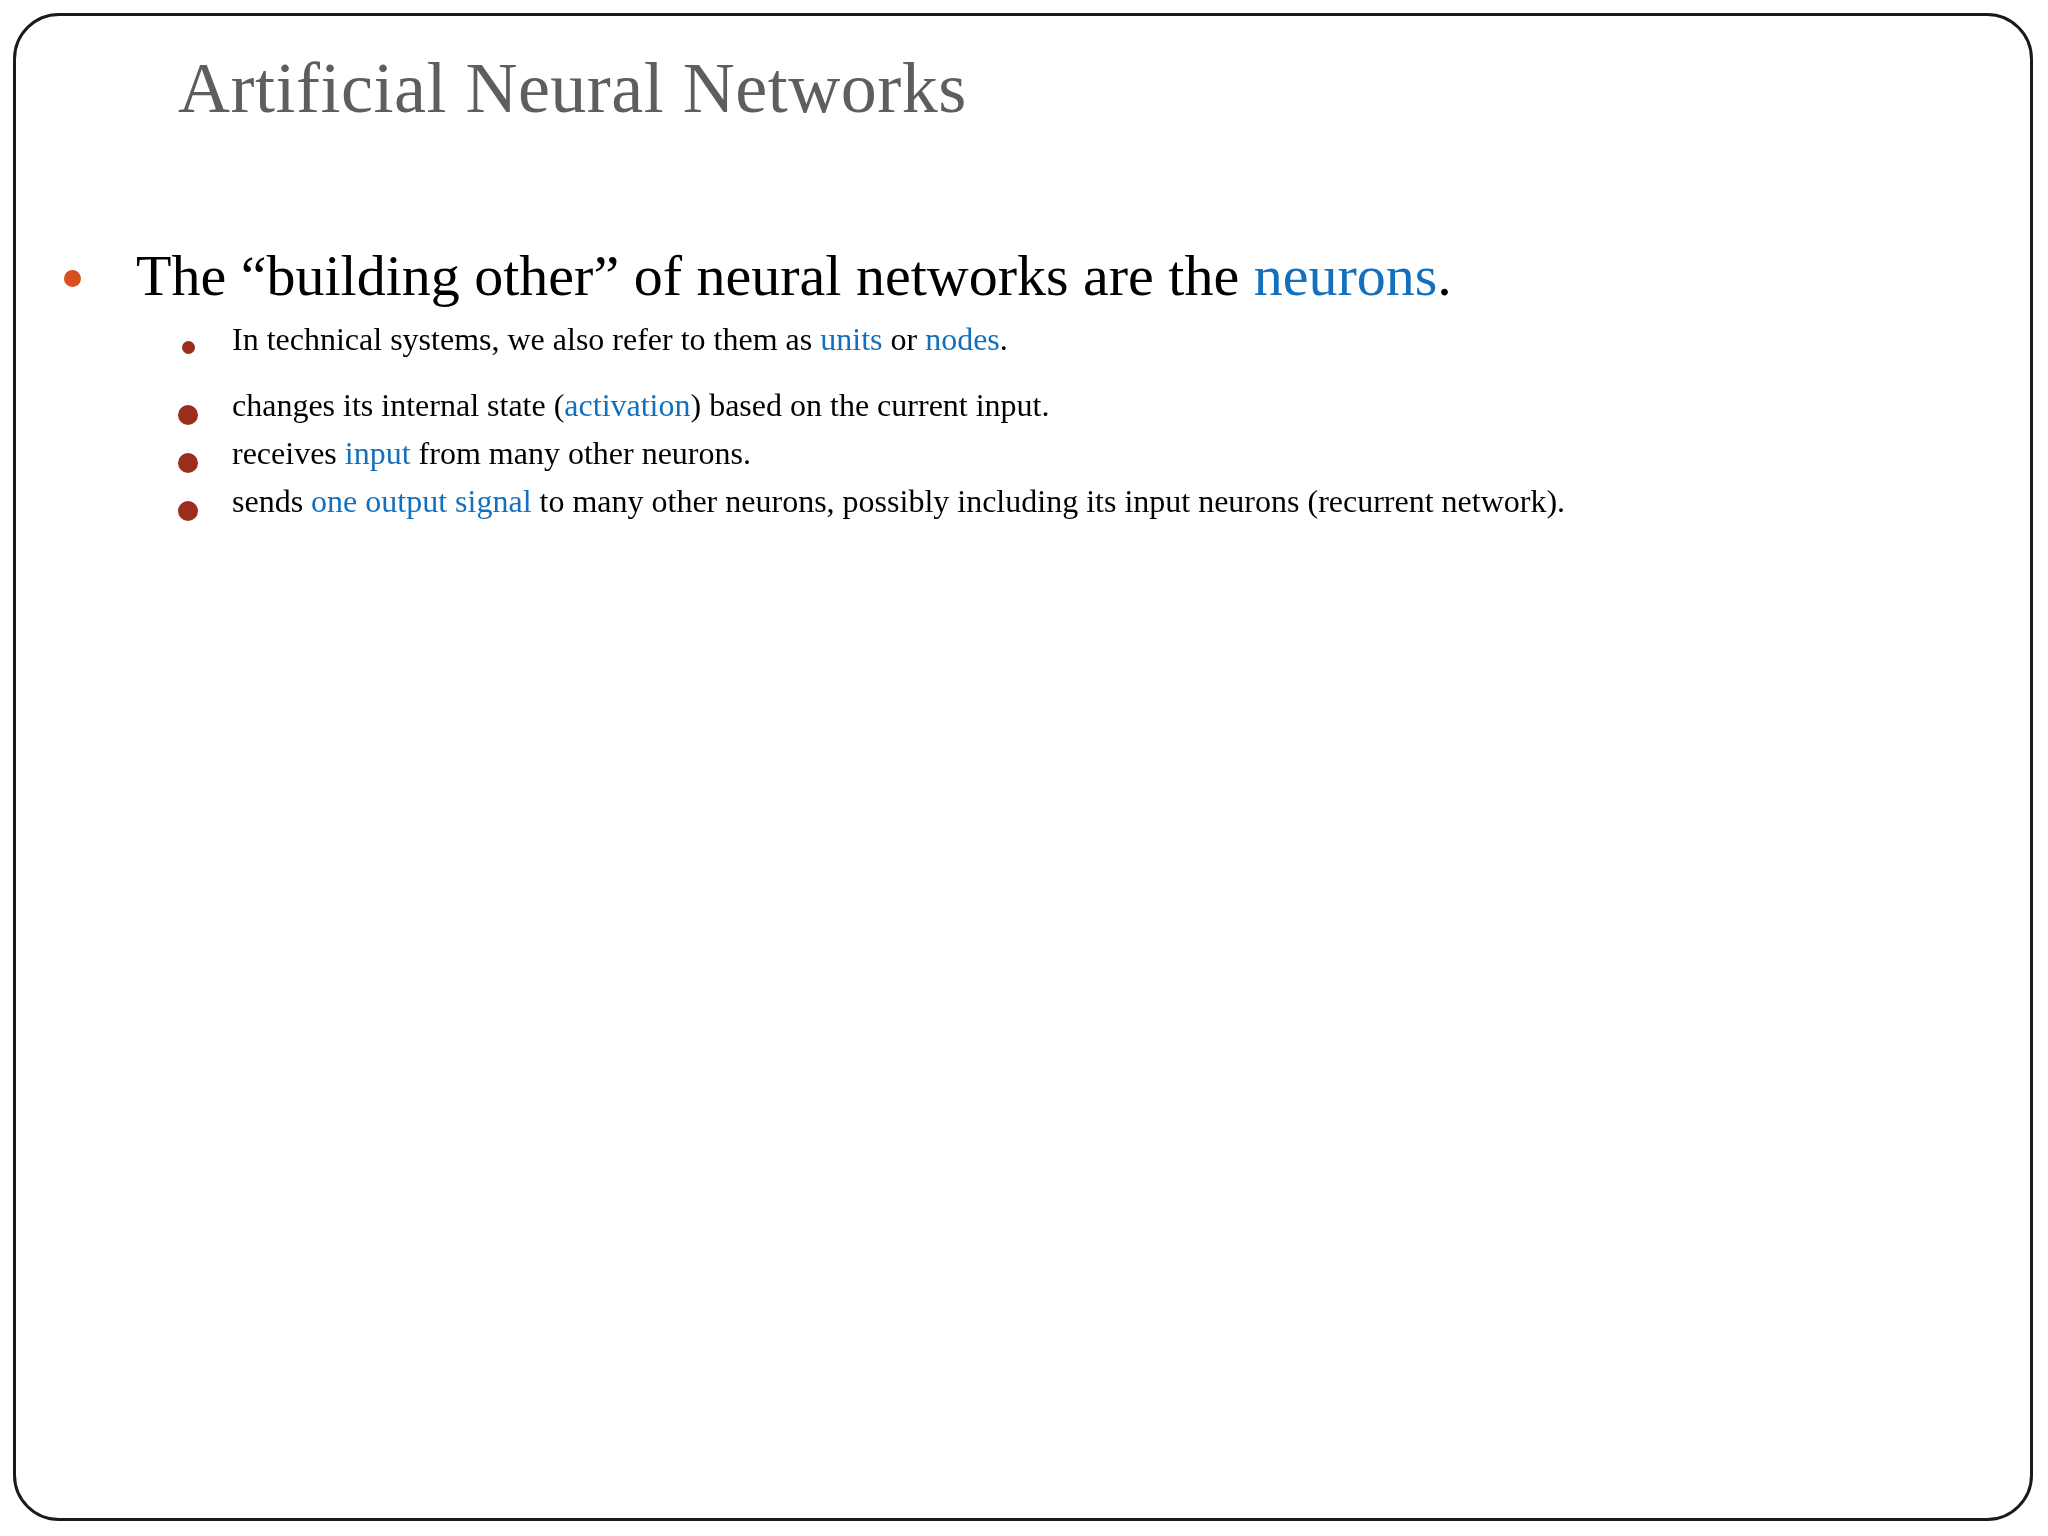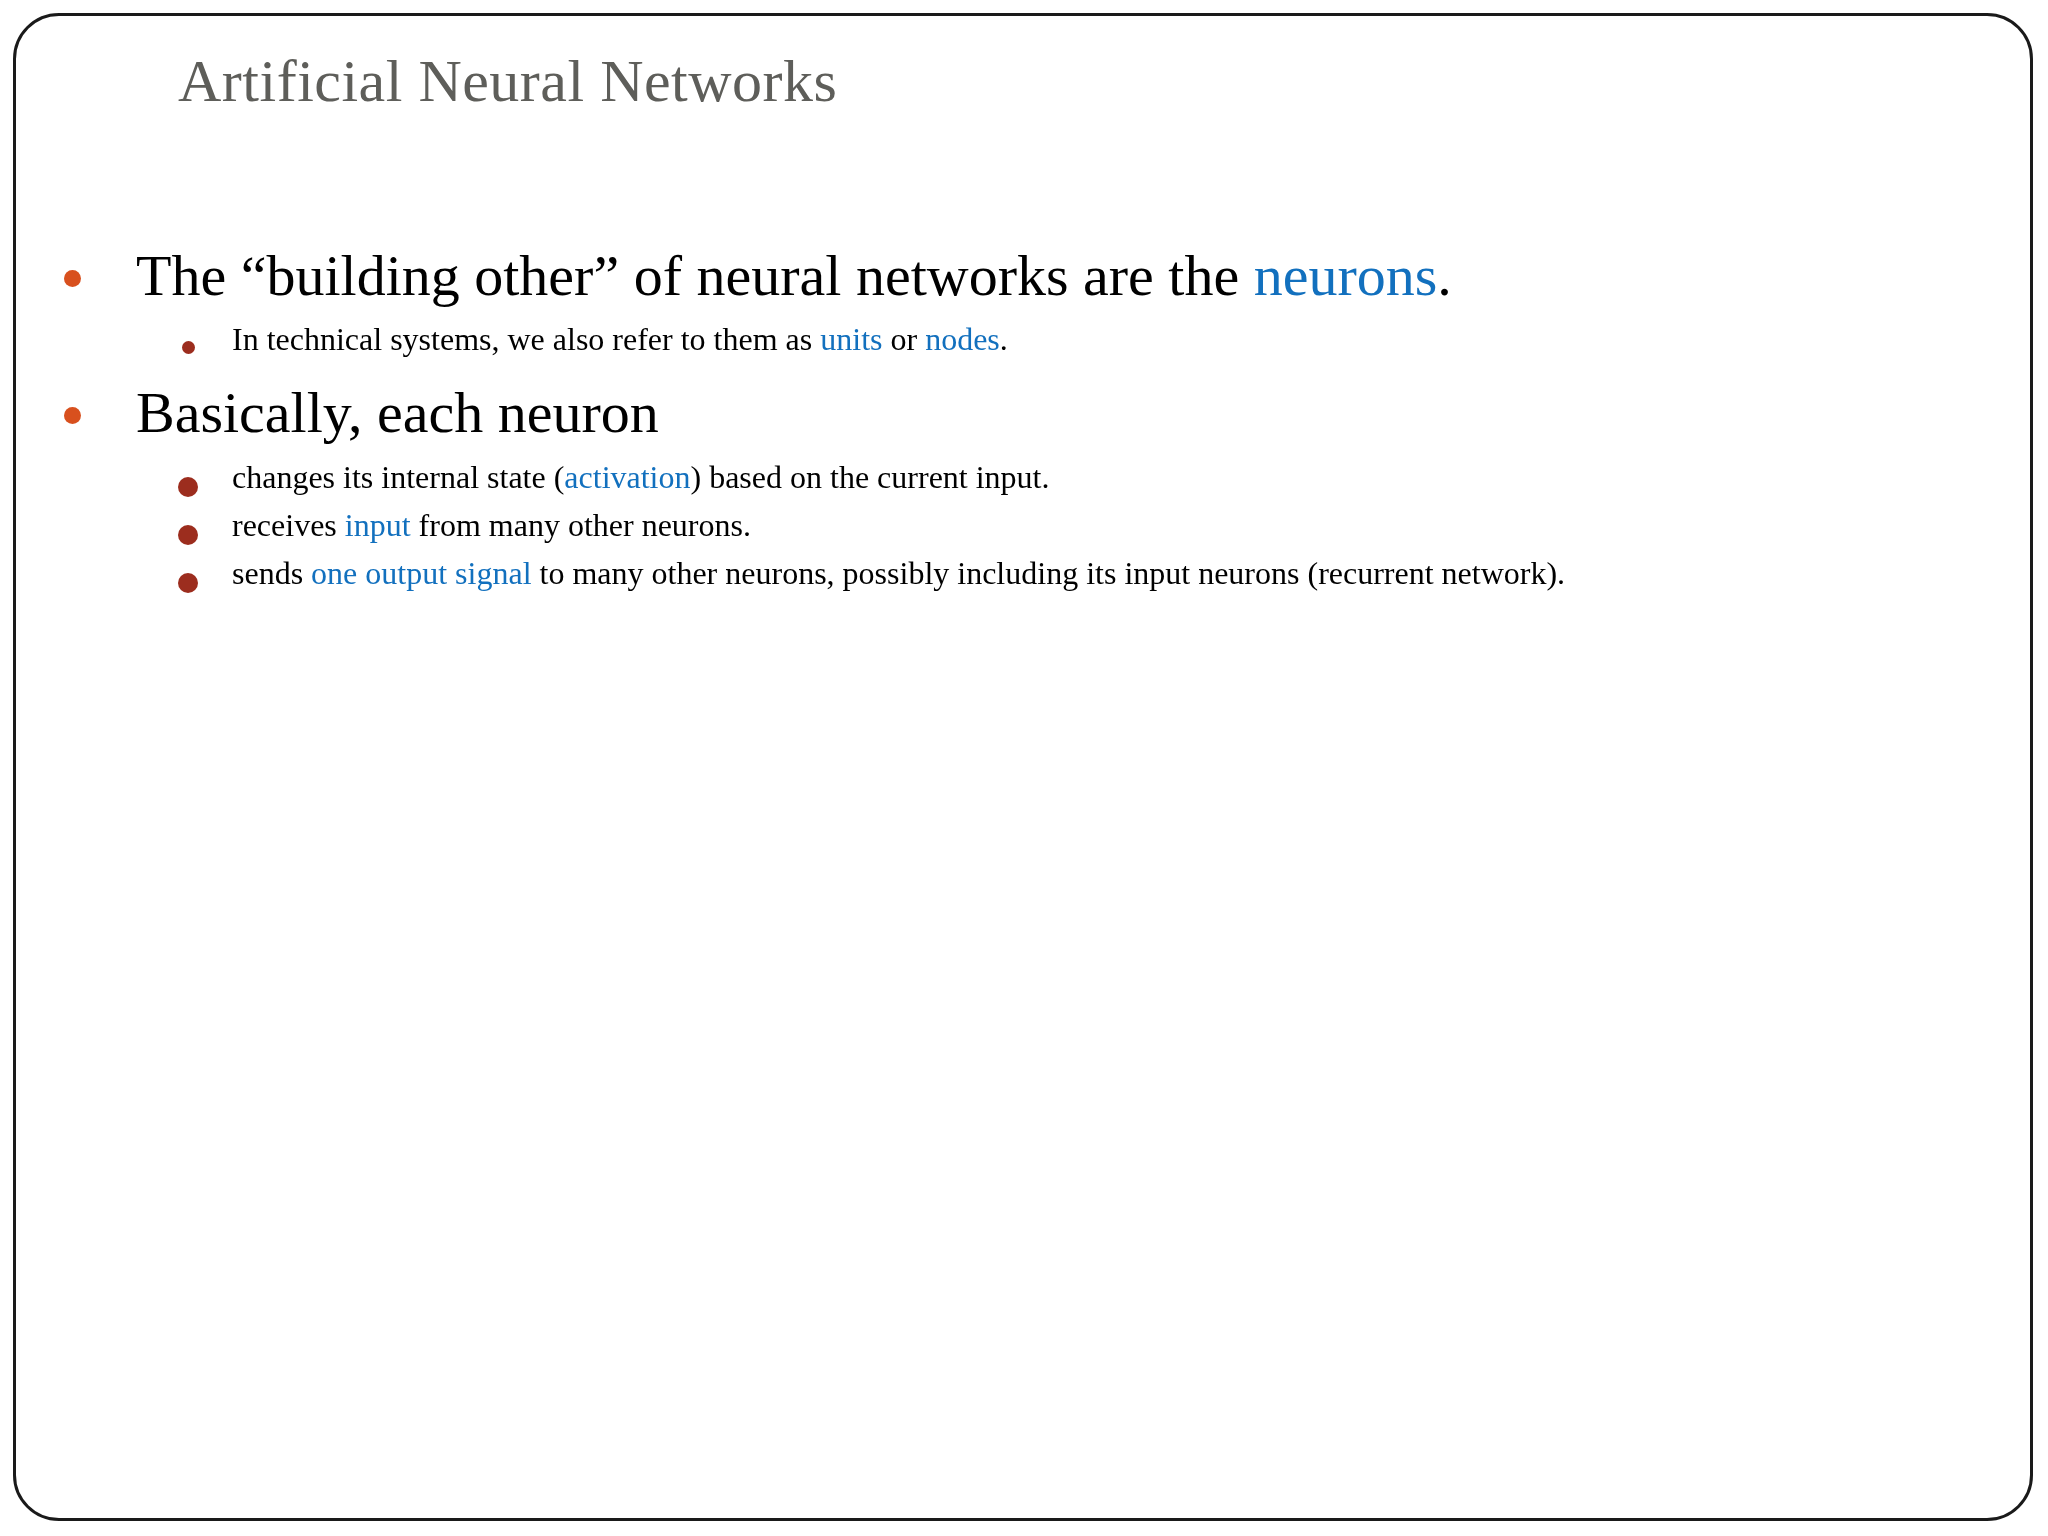--- a/index.html
+++ b/index.html
@@ -36,21 +36,21 @@
   }
 
   .slide-title {
     position: absolute;
     left: 0;
     top: 48px;
     width: 2048px;
     text-align: left;
     padding-left: 178px;
     box-sizing: border-box;
-    font-size: 60px;
+    font-size: 72px;
     line-height: 1.12;
     color: #5e5e5a;
     letter-spacing: 0.5px;
     white-space: nowrap;
   }
 
   .body-area {
     position: absolute;
     left: 40px;
     top: 240px;
@@ -128,24 +128,20 @@
       <span>The “building other” of neural networks are the </span><span class="blue">neurons</span><span>.</span>
     </div>
 
     <div class="lvl2">
       <span class="bdot"></span>
       <span>In technical systems, we also refer to them as </span><span class="blue">units</span><span> or </span><span class="blue">nodes</span><span>.</span>
     </div>
 
     <div class="spacer-top"></div>
 
-    <div class="lvl1">
-      <span class="bdot"></span>
-      <span>Basically, each neuron</span>
-    </div>
 
     <div class="group2">
 
       <div class="lvl2 big-dot">
         <span class="bdot"></span>
         <span>changes its internal state (</span><span class="blue">activation</span><span>) based on the current input.</span>
       </div>
 
       <div class="lvl2 big-dot">
         <span class="bdot"></span>

